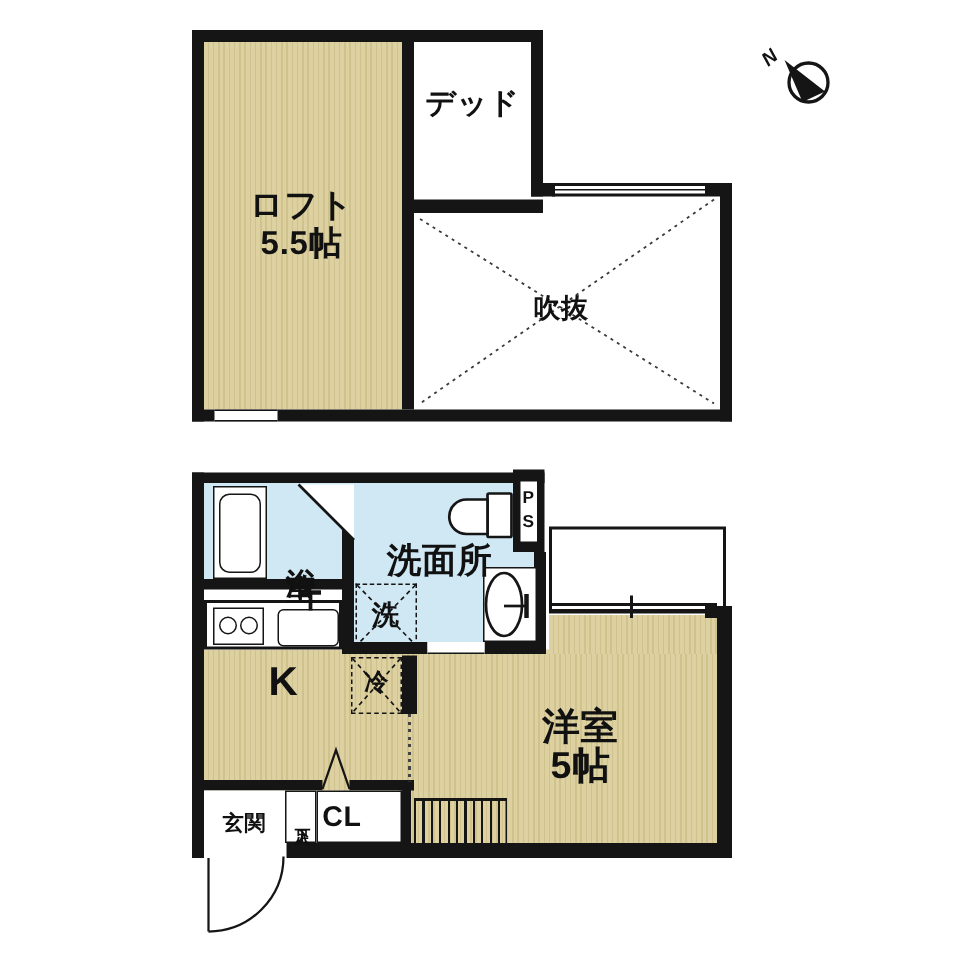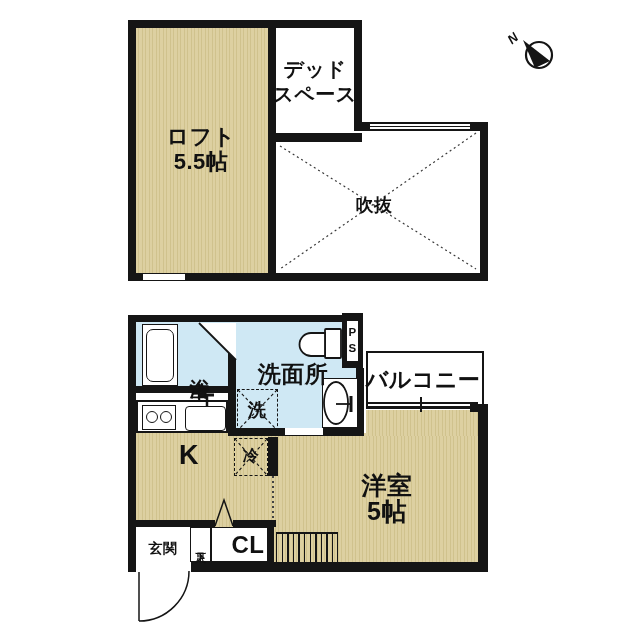--- a/index.html
+++ b/index.html
@@ -146,30 +146,28 @@
       <circle cx="539" cy="55" r="13" fill="none" stroke="#151515" stroke-width="2.2"></circle>
       <polygon points="523,40 550,61 535,68" fill="#151515"></polygon>
     </g>
   </svg>
 
   <div class="lbl" style="left:513px;top:38px;font-size:13px;font-style:italic;transform:translate(-50%,-50%) rotate(-40deg);">N</div>
 
   <div class="lbl" style="left:201px;top:137px;font-size:22px;">ロフト</div>
   <div class="lbl" style="left:201px;top:162px;font-size:22px;">5.5帖</div>
   <div class="lbl" style="left:315px;top:69px;font-size:20px;">デッド</div>
-  <div class="lbl" style="left:315px;top:94px;font-size:20px;">スペース</div>
   <div class="lbl" style="left:374px;top:205px;font-size:18px;">吹抜</div>
 
   <div class="lbl vert" style="left:200px;top:365px;font-size:20px;">浴室</div>
   <div class="lbl" style="left:293px;top:374px;font-size:23px;">洗面所</div>
   <div class="lbl" style="left:257px;top:410px;font-size:18px;">洗</div>
   <div class="lbl" style="left:189px;top:455px;font-size:27px;">K</div>
   <div class="lbl" style="left:251px;top:456px;font-size:16px;">冷</div>
   <div class="lbl" style="left:352.5px;top:333px;font-size:11.5px;">P</div>
   <div class="lbl" style="left:352.5px;top:349px;font-size:11.5px;">S</div>
-  <div class="lbl" style="left:423px;top:380px;font-size:22px;">バルコニー</div>
   <div class="lbl" style="left:387px;top:485px;font-size:25px;">洋室</div>
   <div class="lbl" style="left:387px;top:511px;font-size:25px;">5帖</div>
   <div class="lbl" style="left:163px;top:548px;font-size:14px;">玄関</div>
   <div class="lbl vert" style="left:201px;top:544px;font-size:10.5px;letter-spacing:0;">下足入</div>
-  <div class="lbl" style="left:248px;top:545px;font-size:24px;">CL</div>
+  <div class="lbl" style="left:228px;top:545px;font-size:19px;">CL</div>
 
 </div>
 
 </body></html>

